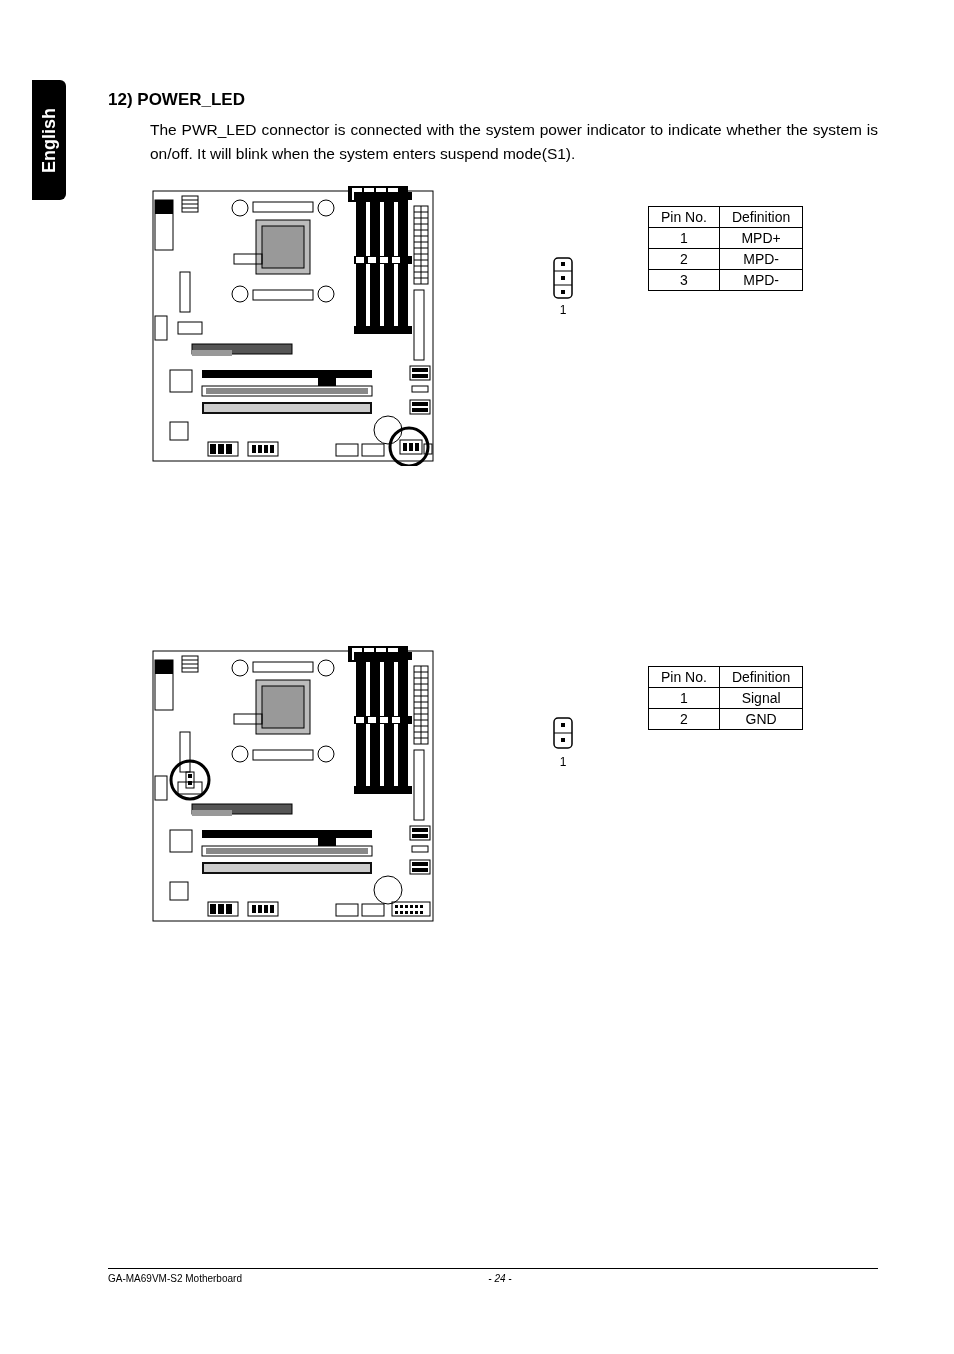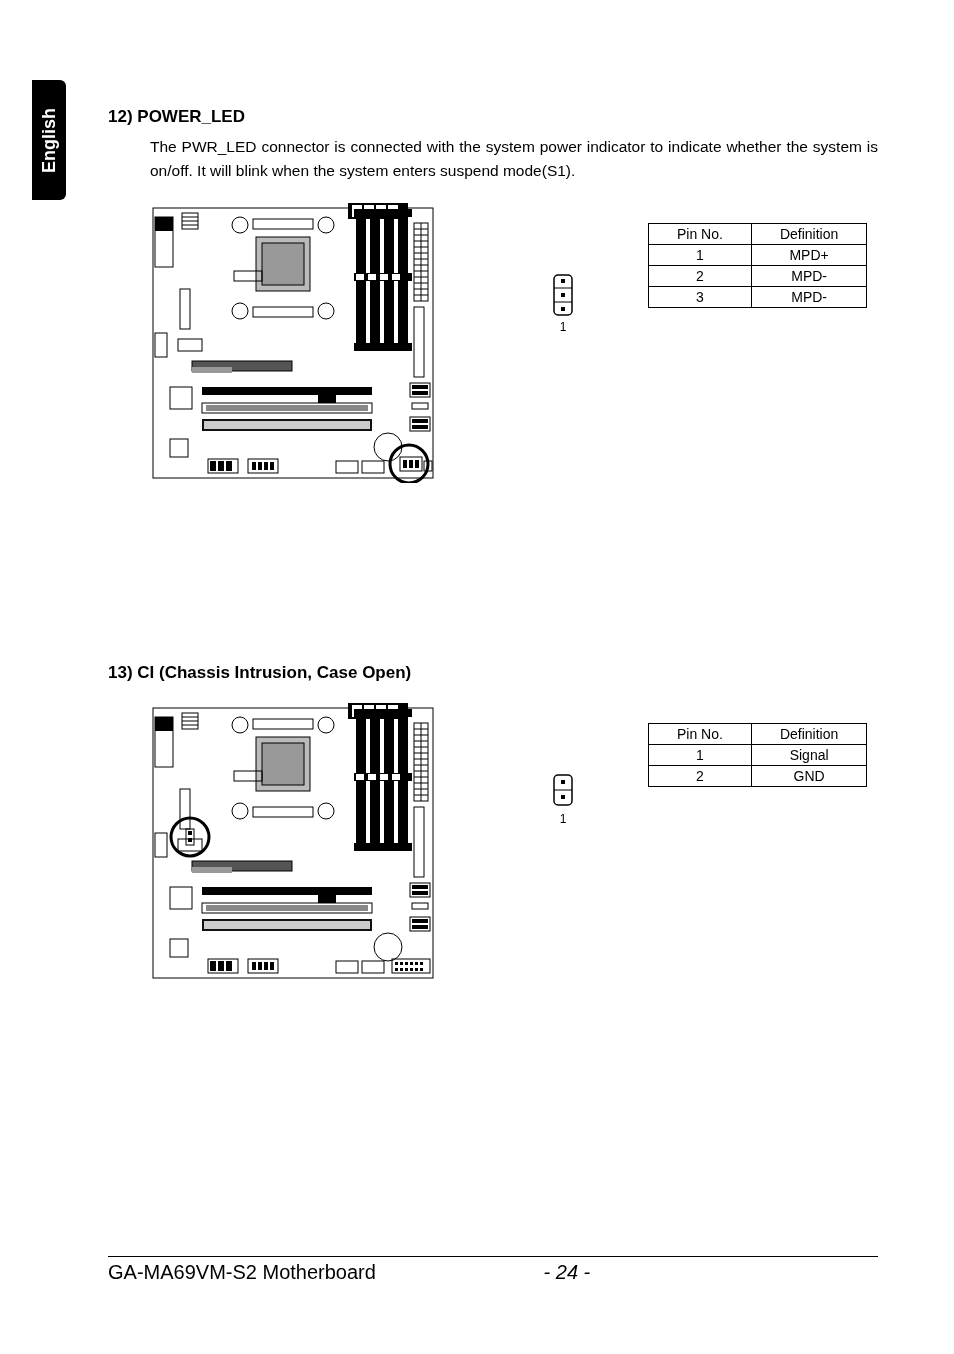--- a/index.html
+++ b/index.html
@@ -36,21 +36,20 @@
     top: 90px;
     width: 770px;
   }
   .section {
     margin-bottom: 180px;
   }
   .section h2 {
     font-size: 17px;
     font-weight: bold;
     margin-bottom: 8px;
-    margin-top: 17px;
   }
   .section p {
     font-size: 15.5px;
     line-height: 1.55;
     margin-left: 42px;
     text-align: justify;
   }
   .row {
     display: flex;
     align-items: flex-start;
@@ -79,32 +78,32 @@
     margin-top: 3px;
   }
   .pin-table {
     border-collapse: collapse;
     font-size: 14px;
     margin-left: 30px;
     margin-top: 20px;
   }
   .pin-table th, .pin-table td {
     border: 1px solid #000;
-    padding: 2px 28px;
+    padding: 2px 12px;
     text-align: center;
     font-weight: normal;
   }
   .footer {
     position: absolute;
     left: 108px;
     bottom: 70px;
     width: 770px;
     border-top: 1px solid #000;
     padding-top: 4px;
-    font-size: 20px;
+    font-size: 10px;
     display: flex;
   }
   .footer .model { flex: 0 0 auto; }
   .footer .pagewrap { flex: 1; text-align: center; margin-left: -120px; font-style: italic; }
 </style>
 </head>
 <body>
 
 <div class="language-tab">
   <span>English</span>
@@ -254,21 +253,20 @@
         <tr>
           <td>3</td>
           <td>MPD-</td>
         </tr>
       </tbody>
         </table>
     </div>
   </div>
 
   <div class="section">
-    <h2>13)  CI (Chassis Intrusion, Case Open)</h2>
     <div class="row">
       <svg class="board-svg" viewBox="0 0 290 280">
         <rect x="5" y="5" width="280" height="270" fill="none" stroke="#000" stroke-width="1"></rect>
         <rect x="200" y="0" width="60" height="16" fill="#000"></rect>
         <rect x="204" y="2" width="10" height="12" fill="#fff"></rect>
           <rect x="216" y="2" width="10" height="12" fill="#fff"></rect>
         <rect x="228" y="2" width="10" height="12" fill="#fff"></rect>
           <rect x="240" y="2" width="10" height="12" fill="#fff"></rect>
         <rect x="34" y="10" width="16" height="16" fill="none" stroke="#000"></rect>
         <line x1="34" y1="14" x2="50" y2="14" stroke="#000"></line>

